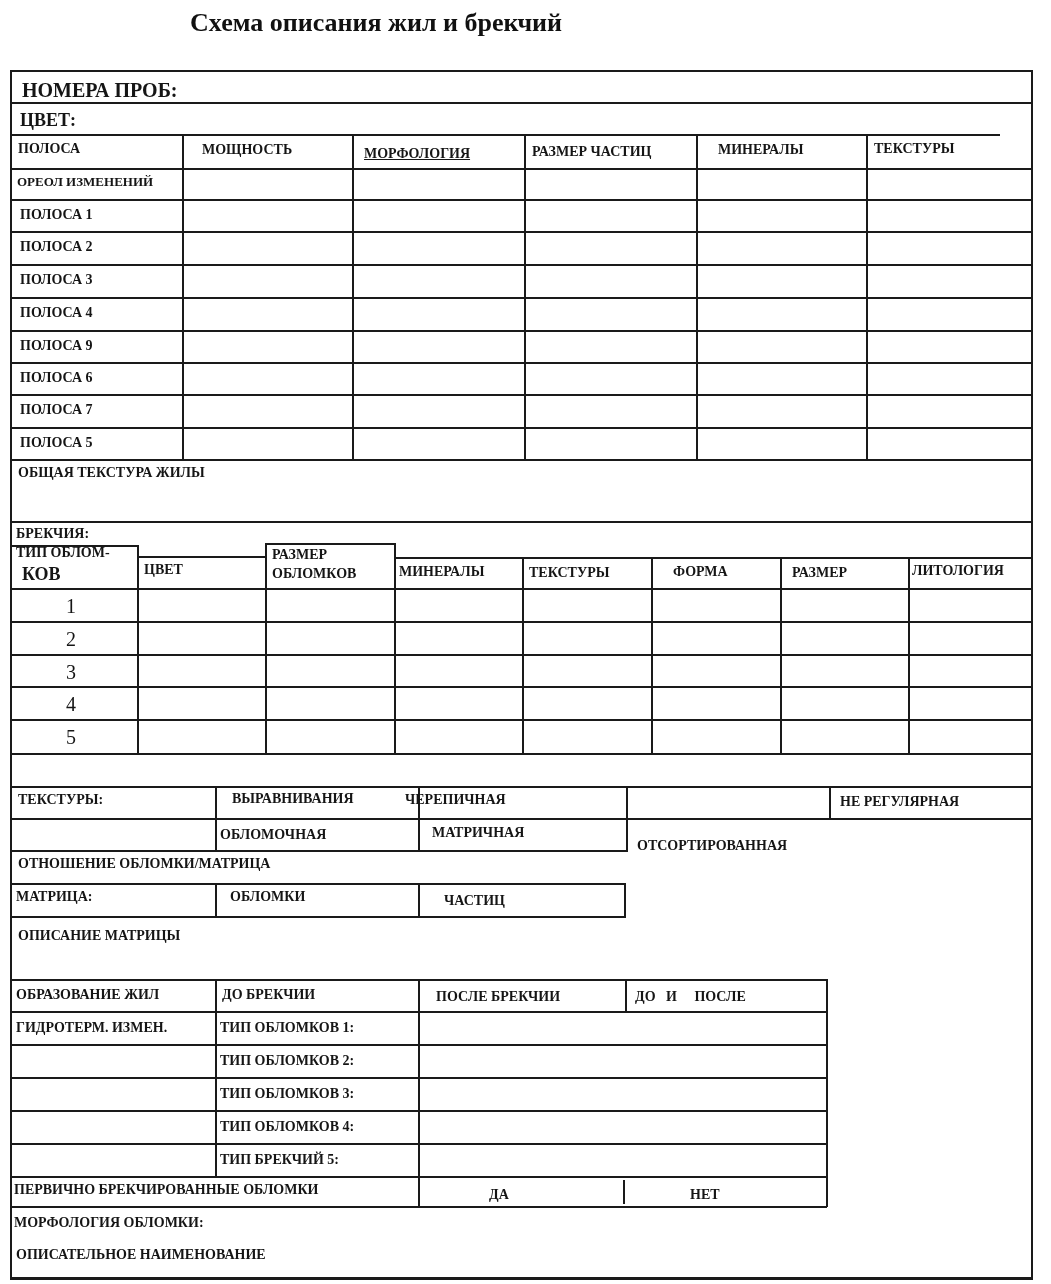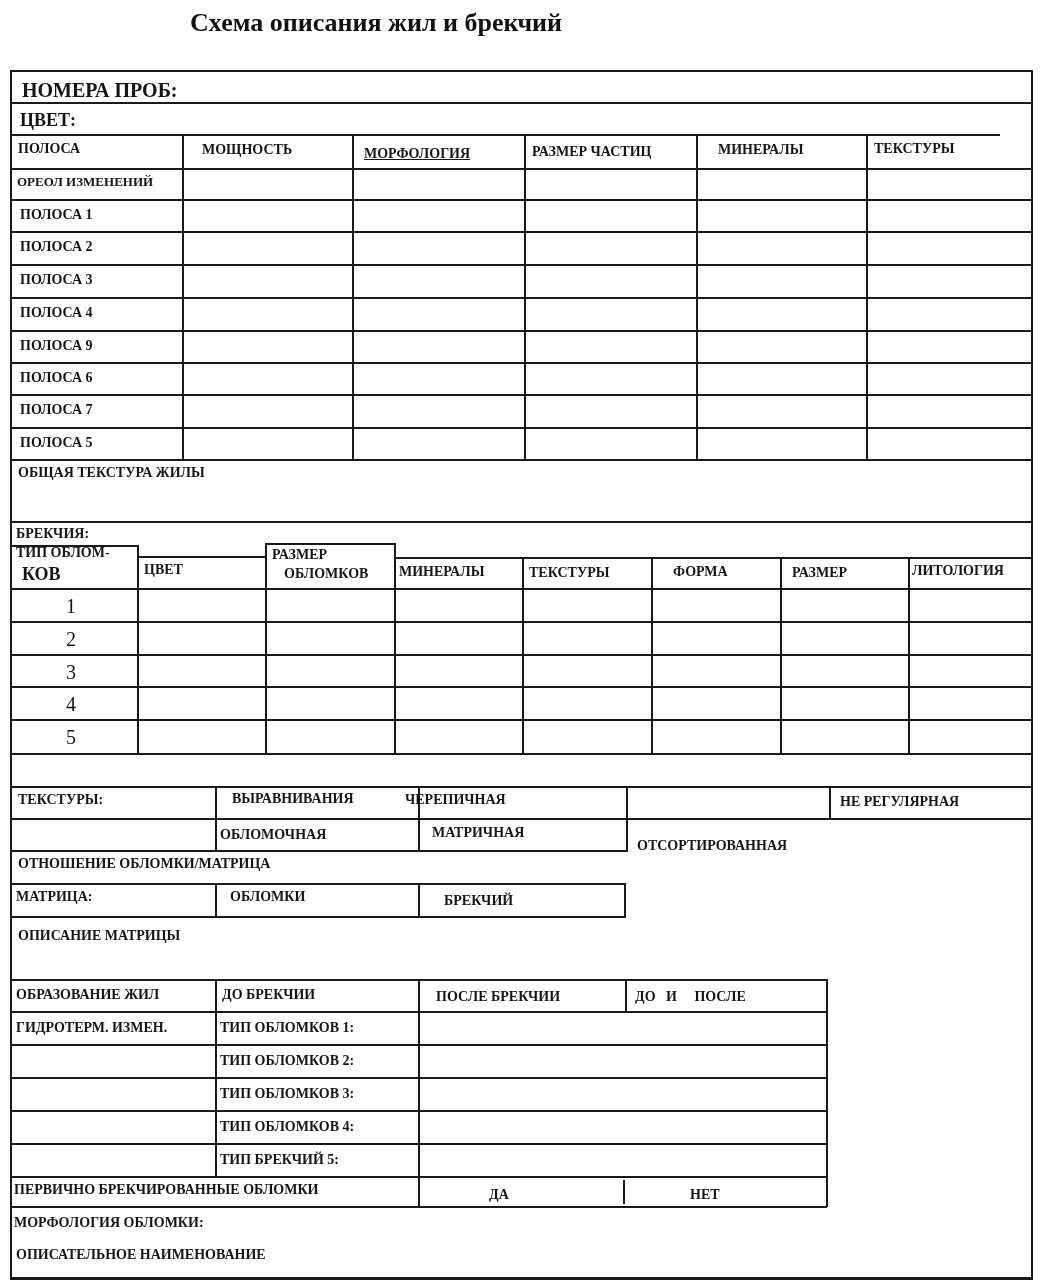--- a/index.html
+++ b/index.html
@@ -133,21 +133,21 @@
     <div class="vl" style="left:394px;top:543px;height:211px;"></div>
     <div class="hl" style="left:394px;top:557px;width:639px;"></div>
     <div class="vl" style="left:522px;top:557px;height:197px;"></div>
     <div class="vl" style="left:651px;top:557px;height:197px;"></div>
     <div class="vl" style="left:780px;top:557px;height:197px;"></div>
     <div class="vl" style="left:908px;top:557px;height:197px;"></div>
     <div class="t s14" style="left:16px;top:546px;">ТИП ОБЛОМ-</div>
     <div class="t s18" style="left:22px;top:565px;">КОВ</div>
     <div class="t s14" style="left:144px;top:563px;">ЦВЕТ</div>
     <div class="t s14" style="left:272px;top:548px;">РАЗМЕР</div>
-    <div class="t s14" style="left:284px;top:567px;">ОБЛОМКОВ</div>
+    <div class="t s14" style="left:272px;top:567px;">ОБЛОМКОВ</div>
     <div class="t s14" style="left:399px;top:565px;">МИНЕРАЛЫ</div>
     <div class="t s14" style="left:529px;top:566px;">ТЕКСТУРЫ</div>
     <div class="t s14" style="left:673px;top:565px;">ФОРМА</div>
     <div class="t s14" style="left:792px;top:566px;">РАЗМЕР</div>
     <div class="t s14" style="left:912px;top:564px;">ЛИТОЛОГИЯ</div>
     <div class="hl" style="left:12px;top:588px;width:1021px;"></div>
     <div class="hl" style="left:12px;top:621px;width:1021px;"></div>
     <div class="hl" style="left:12px;top:654px;width:1021px;"></div>
     <div class="hl" style="left:12px;top:686px;width:1021px;"></div>
     <div class="hl" style="left:12px;top:719px;width:1021px;"></div>
@@ -212,21 +212,21 @@
     <div class="vl" style="left:626px;top:818px;height:34px;"></div>
     <div class="hl" style="left:12px;top:850px;width:614px;"></div>
     <div class="t s14" style="left:18px;top:857px;">ОТНОШЕНИЕ ОБЛОМКИ/МАТРИЦА</div>
     <div class="cell" style="left:14px;top:872px;width:610px;height:12px;"></div>
     <div class="hl" style="left:12px;top:883px;width:614px;"></div>
     <div class="t s14" style="left:16px;top:890px;">МАТРИЦА:</div>
     <div class="vl" style="left:215px;top:883px;height:34px;"></div>
     <div class="vl" style="left:418px;top:883px;height:34px;"></div>
     <div class="vl" style="left:624px;top:883px;height:34px;"></div>
     <div class="t s14" style="left:230px;top:890px;">ОБЛОМКИ</div>
-    <div class="t s14" style="left:444px;top:894px;">БРЕКЧИЙ</div>
+    <div class="t s14" style="left:444px;top:894px;">ЧАСТИЦ</div>
     <div class="hl" style="left:12px;top:916px;width:614px;"></div>
     <div class="t s14" style="left:18px;top:929px;">ОПИСАНИЕ МАТРИЦЫ</div>
     <div class="cell" style="left:14px;top:946px;width:1018px;height:32px;"></div>
   </div>
 
 <div id="lower-block">
     <div class="hl" style="left:12px;top:979px;width:815px;"></div>
     <div class="vl" style="left:826px;top:979px;height:228px;"></div>
     <div class="t s14" style="left:16px;top:988px;">ОБРАЗОВАНИЕ ЖИЛ</div>
     <div class="vl" style="left:215px;top:979px;height:197px;"></div>

